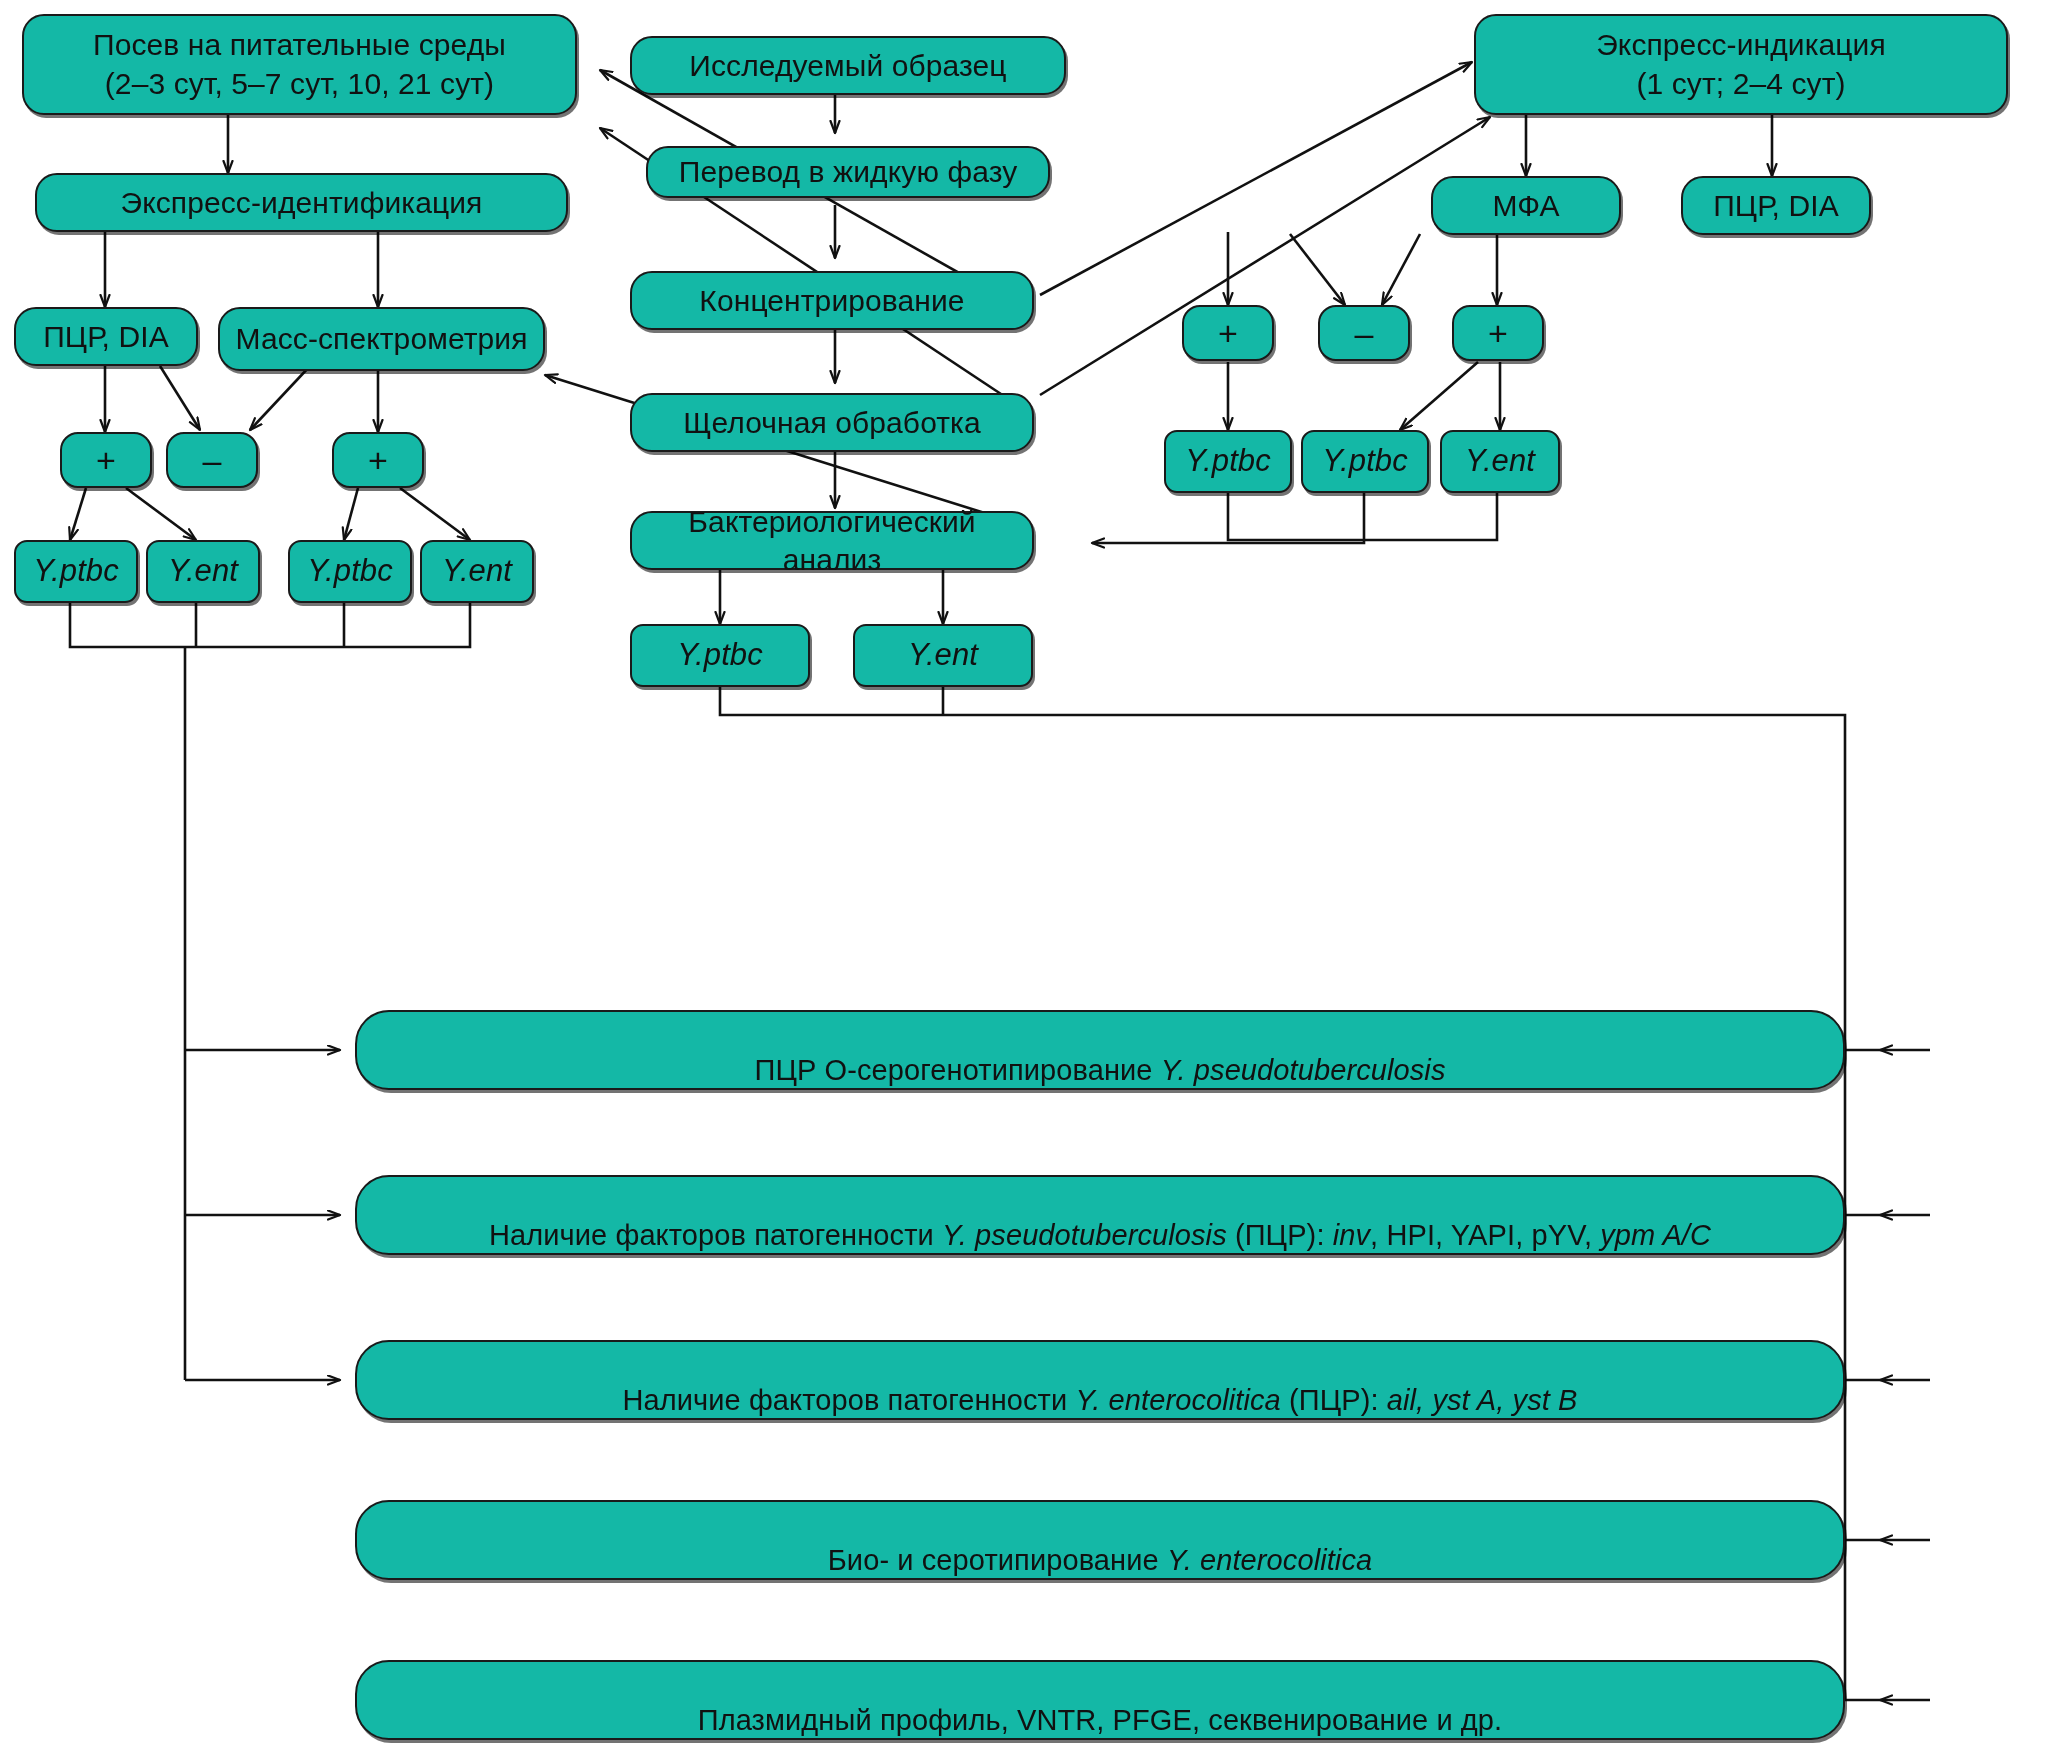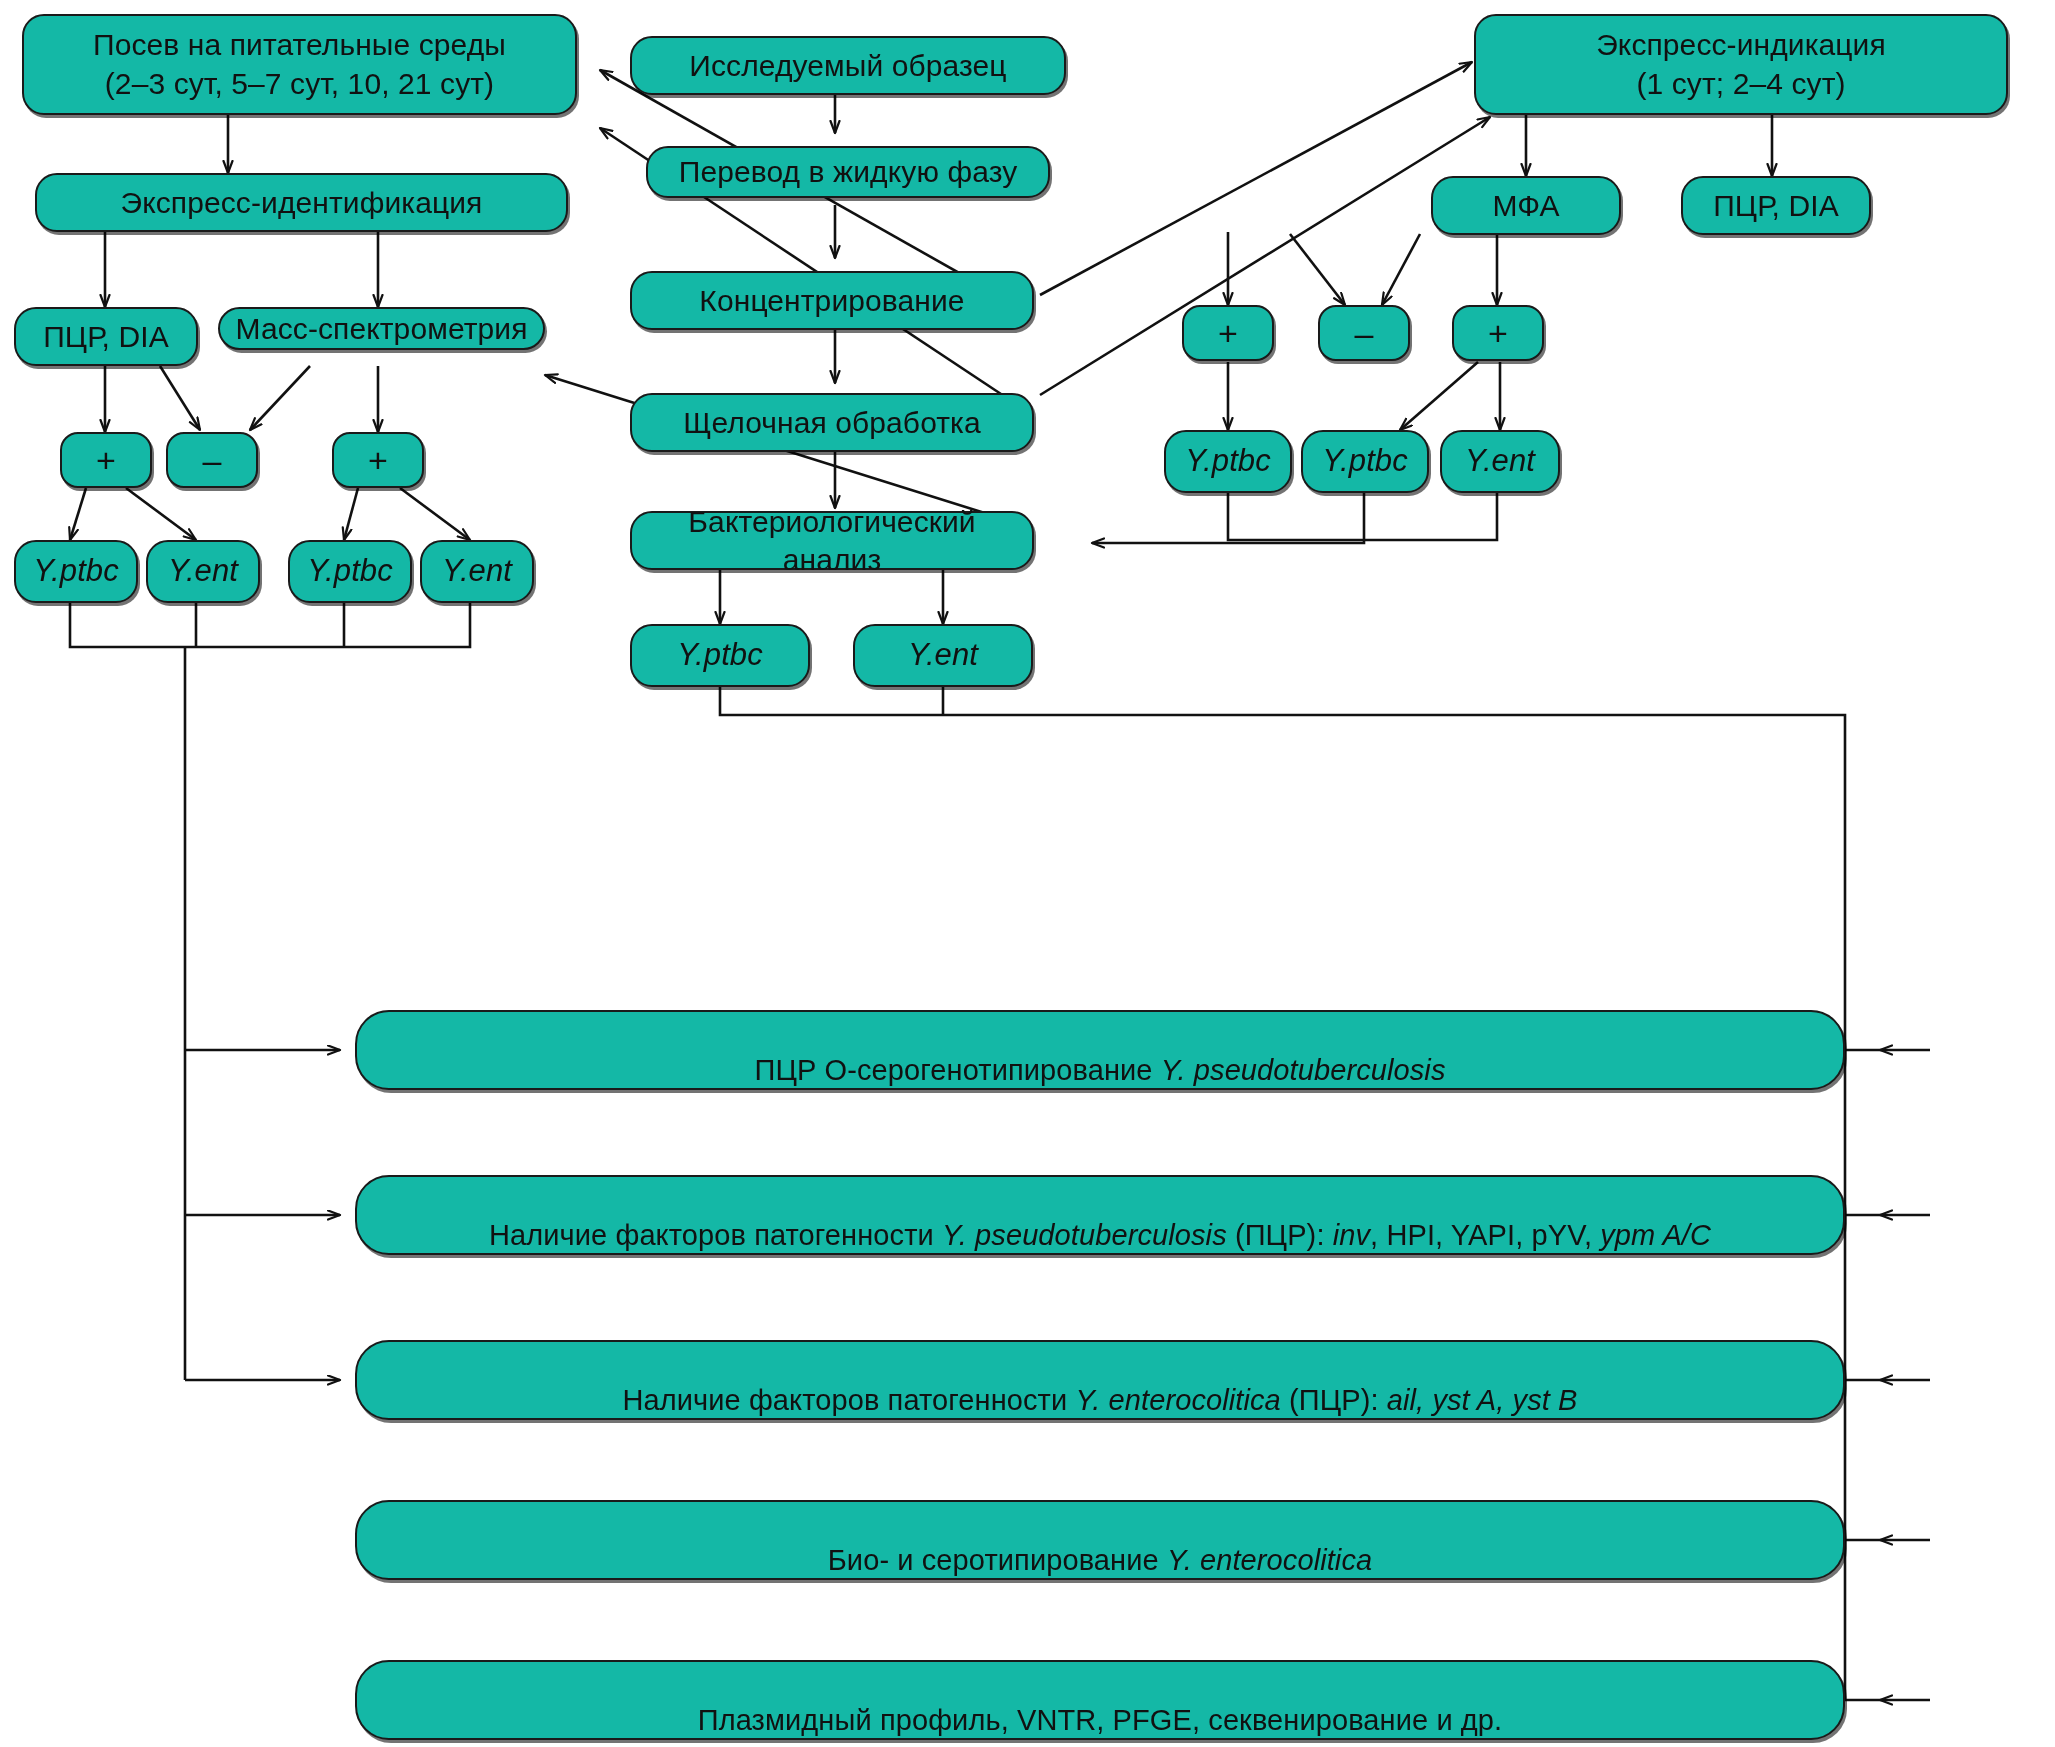--- a/index.html
+++ b/index.html
@@ -39,21 +39,21 @@
     letter-spacing: 0.1px;
     box-shadow: 2px 3px 0 rgba(0,0,0,0.55);
     z-index: 2;
   }
   .node .txt { padding: 0 10px; }
   .node.sign {
     border-radius: 18px;
     font-size: 34px;
     font-weight: 400;
   }
-  .node.species { font-style: italic; font-size: 31px; }
+  .node.species { font-style: italic; font-size: 31px; border-radius: 13px; }
   .node.wide { border-radius: 34px; font-size: 29px; align-items: flex-end; }
   .node.two-line { line-height: 1.28; }
   i.sp { font-style: italic; }
 </style>
 </head>
 <body>
 
 <div id="root">
 
   <svg id="edges" viewBox="0 0 2055 1747">
@@ -145,21 +145,21 @@
   </div>
 
   <div class="node" style="left:35px; top:173px; width:533px; height:59px;">
     <span class="txt">Экспресс-идентификация</span>
   </div>
 
   <div class="node" style="left:14px; top:307px; width:184px; height:59px;">
     <span class="txt">ПЦР, DIA</span>
   </div>
 
-  <div class="node" style="left:218px; top:307px; width:327px; height:43px;">
+  <div class="node" style="left:218px; top:307px; width:327px; height:64px;">
     <span class="txt">Масс-спектрометрия</span>
   </div>
 
   <div class="node sign" style="left:60px; top:432px; width:92px; height:56px;">
     <span class="txt">+</span>
   </div>
   <div class="node sign" style="left:166px; top:432px; width:92px; height:56px;">
     <span class="txt">–</span>
   </div>
   <div class="node sign" style="left:332px; top:432px; width:92px; height:56px;">

